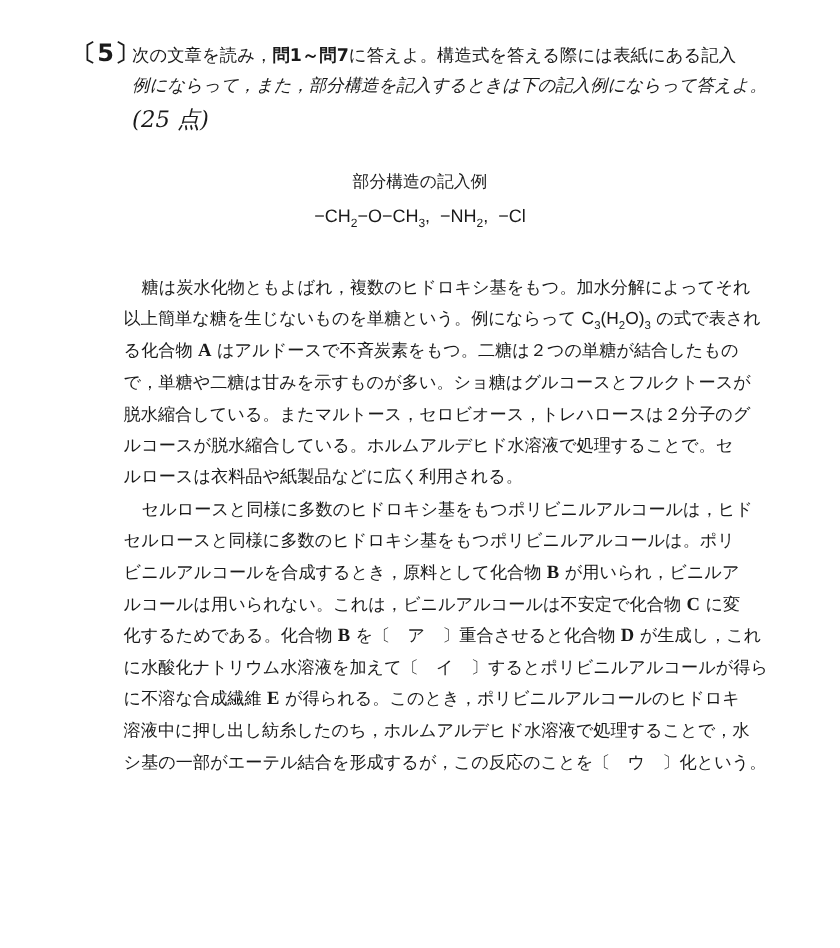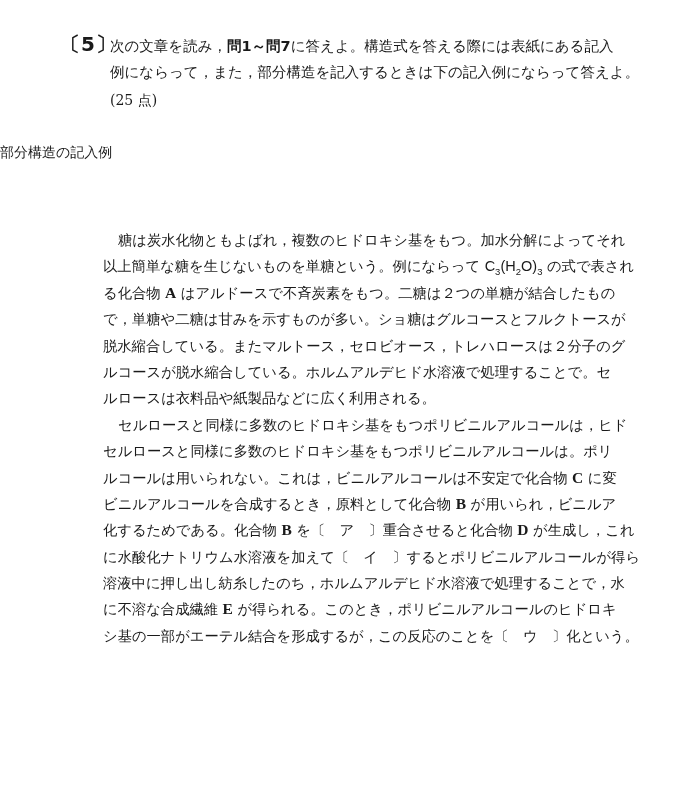--- a/index.html
+++ b/index.html
@@ -11,26 +11,26 @@
     .header {
       position: absolute; left: 60px; top: 30px; width: 560px;
       font-size: 14.5px; line-height: 28px;
     }
     .header-line { white-space: nowrap; height: 28px; }
     .qnum {
       font-family: "DejaVu Sans", "Liberation Sans", sans-serif;
       font-weight: bold; font-size: 20px; display: inline-block; width: 50px;
       letter-spacing: 1px;
     }
-    .indent-hdr { padding-left: 50px; }
+    .indent-hdr { padding-left: 50px; font-style: italic; }
     .bold-sans { font-family: "DejaVu Sans", "Liberation Sans", sans-serif; font-weight: bold; }
-    .points { font-size: 14px; }
+    .points { font-size: 19px; }
 
     .example {
-      position: absolute; left: 0; width: 700px; top: 140px; 
+      position: absolute; left: 0; width: 700px; top: 140px; text-align: center;
     }
     .example-title { font-size: 14px; line-height: 24px; margin-left: 0px; }
     .example-formula {
       font-family: "Liberation Sans", sans-serif; font-size: 15px; line-height: 26px;
       margin-top: 4px;
     }
     .example-formula sub { font-size: 10px; }
 
     .body-text {
       position: absolute; left: 103px; top: 227px; width: 500px;
@@ -49,44 +49,47 @@
 <div class="header">
   <div class="header-line">
     <span class="qnum">〔5〕</span><span>次の文章を読み，</span><span class="bold-sans">問1～問7</span><span>に答えよ。構造式を答える際には表紙にある記入</span>
   </div>
   <div class="header-line indent-hdr">例にならって，また，部分構造を記入するときは下の記入例にならって答えよ。</div>
   <div class="header-line indent-hdr points">(25 点)</div>
 </div>
 
 <div class="example">
   <div class="example-title">部分構造の記入例</div>
+  <div class="example-formula">
+    <span>−CH</span><sub>2</sub><span>−O−CH</span><sub>3</sub><span style="white-space:pre">,  −NH</span><sub>2</sub><span style="white-space:pre">,  −Cl</span>
+  </div>
 </div>
 
 <div class="body-text">
   <div class="body-line ind">糖は炭水化物ともよばれ，複数のヒドロキシ基をもつ。加水分解によってそれ</div>
   <div class="body-line">
     <span>以上簡単な糖を生じないものを単糖という。例にならって </span><span class="chem"><span>C</span><sub>3</sub><span>(H</span><sub>2</sub><span>O)</span><sub>3</sub></span><span> の式で表され</span>
   </div>
   <div class="body-line">
     <span>る化合物 </span><span class="cmp">A</span><span> はアルドースで不斉炭素をもつ。二糖は２つの単糖が結合したもの</span>
   </div>
   <div class="body-line">で，単糖や二糖は甘みを示すものが多い。ショ糖はグルコースとフルクトースが</div>
   <div class="body-line">脱水縮合している。またマルトース，セロビオース，トレハロースは２分子のグ</div>
   <div class="body-line">ルコースが脱水縮合している。ホルムアルデヒド水溶液で処理することで。セ</div>
   <div class="body-line last">ルロースは衣料品や紙製品などに広く利用される。</div>
   <div class="body-line ind">セルロースと同様に多数のヒドロキシ基をもつポリビニルアルコールは，ヒド</div>
   <div class="body-line">セルロースと同様に多数のヒドロキシ基をもつポリビニルアルコールは。ポリ</div>
   <div class="body-line">
-    <span>ルコールは用いられない。これは，ビニルアルコールは不安定で化合物 </span><span class="cmp">C</span><span> に変</span>
+    <span>ビニルアルコールを合成するとき，原料として化合物 </span><span class="cmp">B</span><span> が用いられ，ビニルア</span>
   </div>
   <div class="body-line">
-    <span>ビニルアルコールを合成するとき，原料として化合物 </span><span class="cmp">B</span><span> が用いられ，ビニルア</span>
+    <span>ルコールは用いられない。これは，ビニルアルコールは不安定で化合物 </span><span class="cmp">C</span><span> に変</span>
   </div>
   <div class="body-line">
     <span>化するためである。化合物 </span><span class="cmp">B</span><span> を〔　ア　〕重合させると化合物 </span><span class="cmp">D</span><span> が生成し，これ</span>
   </div>
   <div class="body-line">に水酸化ナトリウム水溶液を加えて〔　イ　〕するとポリビニルアルコールが得ら</div>
-  <div class="body-line">溶液中に押し出し紡糸したのち，ホルムアルデヒド水溶液で処理することで，水</div>
   <div class="body-line">
     <span>に不溶な合成繊維 </span><span class="cmp">E</span><span> が得られる。このとき，ポリビニルアルコールのヒドロキ</span>
   </div>
+  <div class="body-line">溶液中に押し出し紡糸したのち，ホルムアルデヒド水溶液で処理することで，水</div>
   <div class="body-line last">シ基の一部がエーテル結合を形成するが，この反応のことを〔　ウ　〕化という。</div>
 </div>
 
 </body></html>

